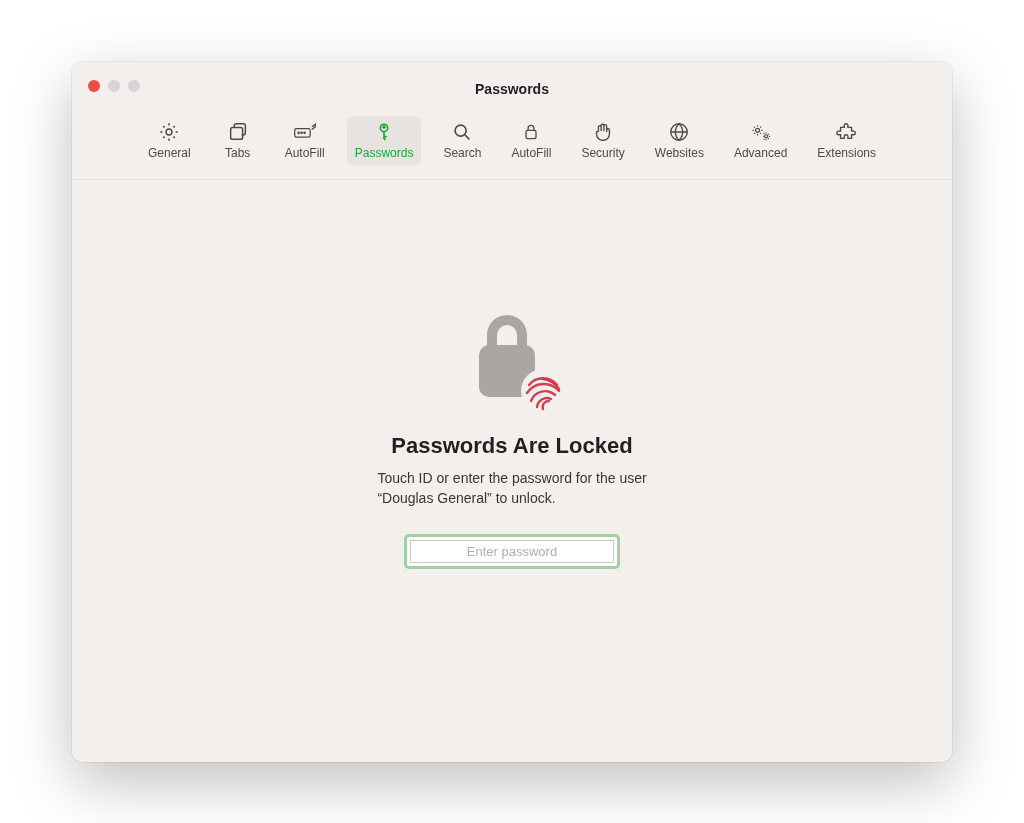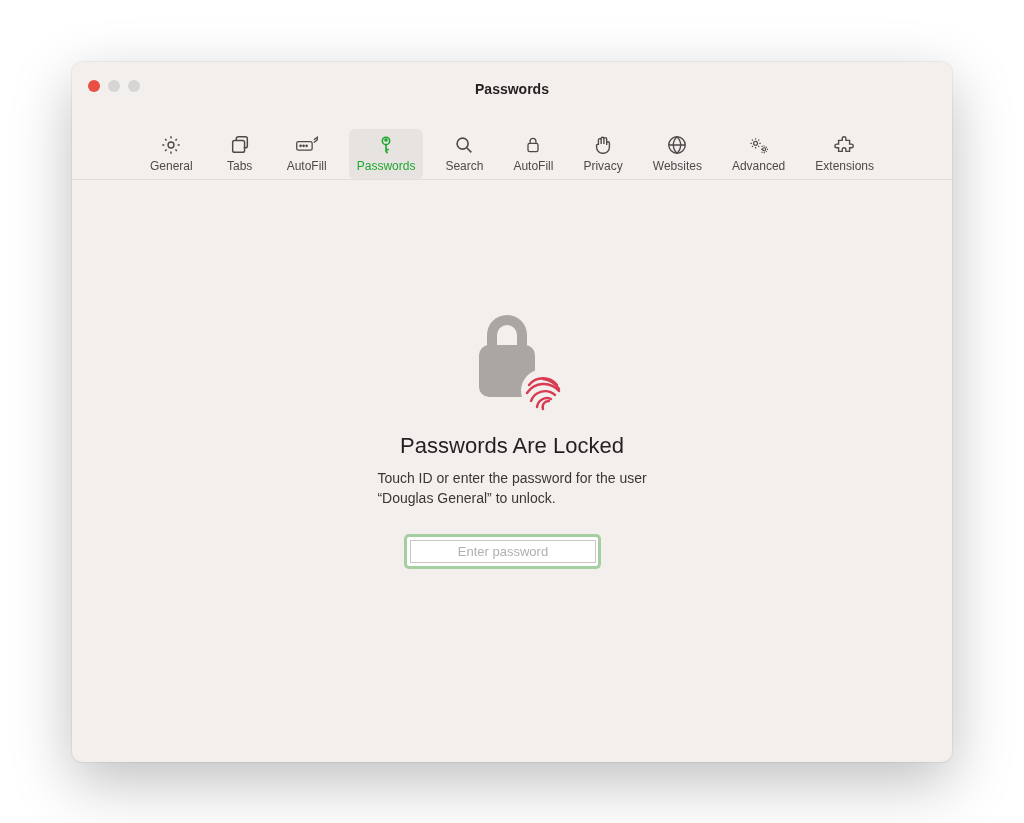--- a/index.html
+++ b/index.html
@@ -50,21 +50,21 @@
     .light.grey1 { background: #d7d5d3; }
     .light.grey2 { background: #d7d5d3; }
     .window-title {
       font-size: 14px;
       font-weight: 600;
       color: #231f1e;
     }
     .toolbar {
       height: 64px;
       display: flex;
-      align-items: flex-end;
+      align-items: flex-start;
       justify-content: center;
       gap: 14px;
       padding: 0 18px;
       border-bottom: 1px solid #e1ddda;
       background: #f2efed;
     }
     .tab-item {
       display: flex;
       flex-direction: column;
       align-items: center;
@@ -106,33 +106,33 @@
       padding-bottom: 80px;
     }
     .lock-illustration {
       position: relative;
       width: 110px;
       height: 120px;
       margin-bottom: 18px;
     }
     .heading {
       font-size: 22px;
-      font-weight: 400;
+      font-weight: 700;
       color: #231f1e;
       margin-bottom: 10px;
     }
     .subtext {
       font-size: 14px;
       color: #3a3634;
       text-align: left;
       line-height: 1.4;
       margin-bottom: 28px;
     }
     .pw-field-wrap {
-      width: 191px;
+      width: 210px;
       padding: 3px;
       border-radius: 2px;
       background: #fff;
       box-shadow: 0 0 0 3px rgba(123,188,120,0.65);
       display: flex;
     }
     .pw-field {
       flex: 1;
       border: 1px solid #c9c6c3;
       font-size: 13px;
@@ -225,21 +225,21 @@
       </span>
       <span class="tab-label">AutoFill</span>
     </div>
 
     <div class="tab-item">
       <span class="tab-icon">
         <svg width="22" height="22" viewBox="0 0 24 24" fill="none" stroke="currentColor" stroke-width="1.5">
           <path d="M7 12V6.5a1.5 1.5 0 0 1 3 0V11M10 11V5a1.5 1.5 0 0 1 3 0v6M13 11V5.5a1.5 1.5 0 0 1 3 0V12M16 12v-2a1.5 1.5 0 0 1 3 0v4.5c0 3.6-2.9 6.5-6.5 6.5h-1A6.5 6.5 0 0 1 5 14.5V12l2-1"></path>
         </svg>
       </span>
-      <span class="tab-label">Privacy</span>
+      <span class="tab-label">Security</span>
     </div>
 
     <div class="tab-item">
       <span class="tab-icon">
         <svg width="22" height="22" viewBox="0 0 24 24" fill="none" stroke="currentColor" stroke-width="1.5">
           <circle cx="12" cy="12" r="9"></circle>
           <path d="M3 12h18M12 3c2.5 2.3 4 5.5 4 9s-1.5 6.7-4 9c-2.5-2.3-4-5.5-4-9s1.5-6.7 4-9z"></path>
         </svg>
       </span>
       <span class="tab-label">Websites</span>

